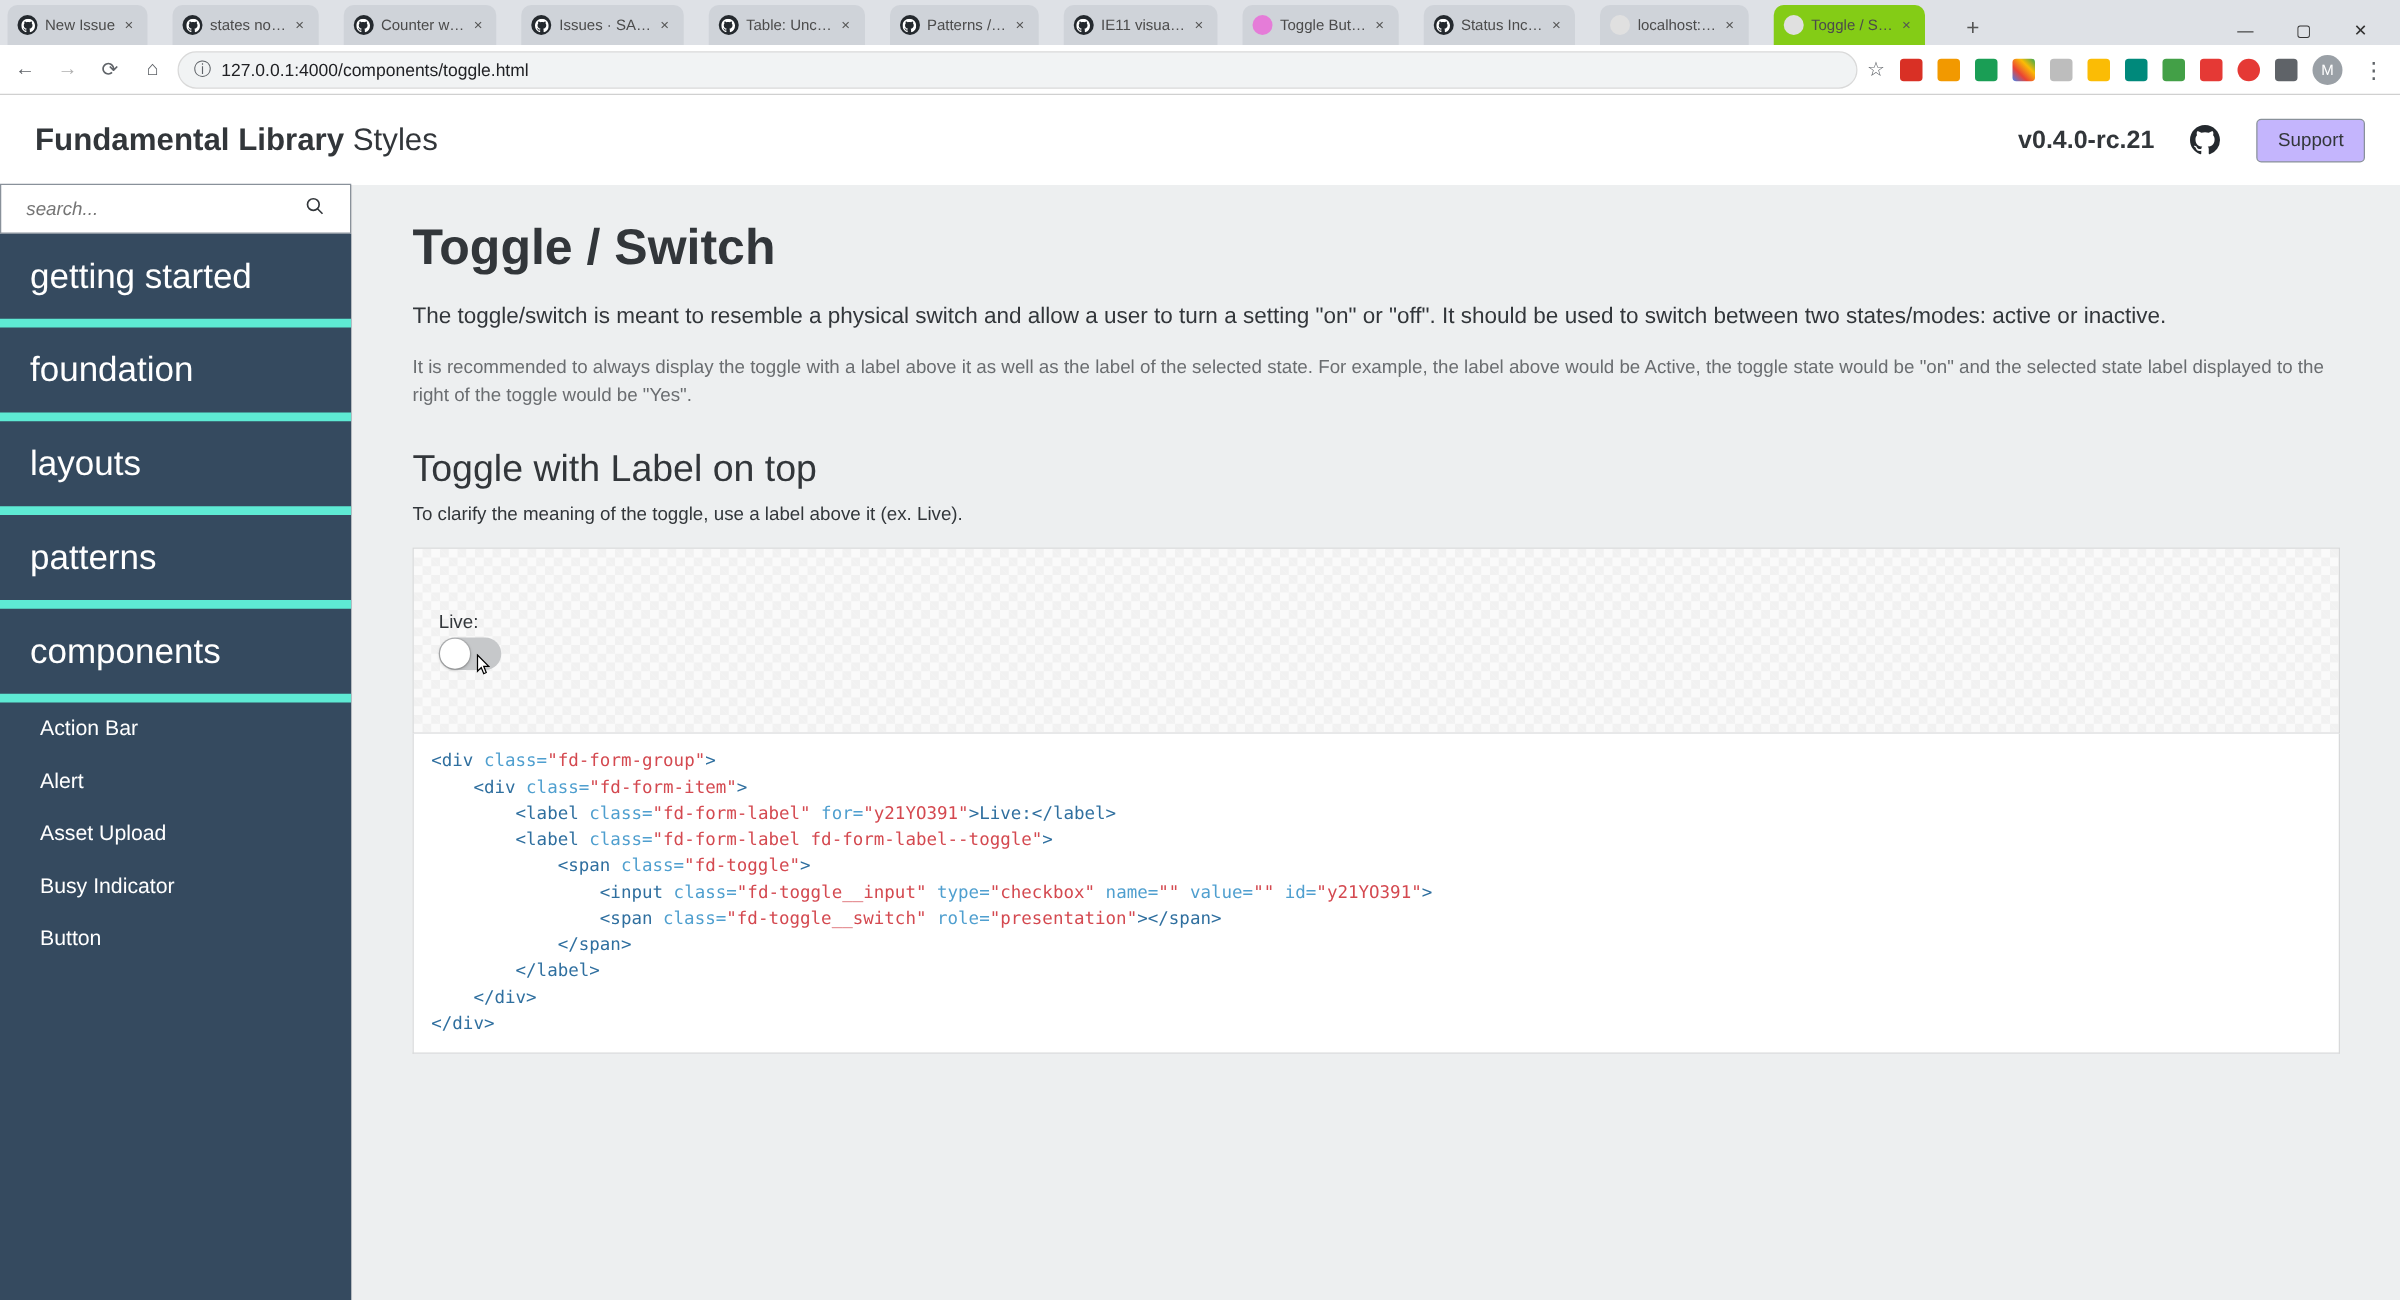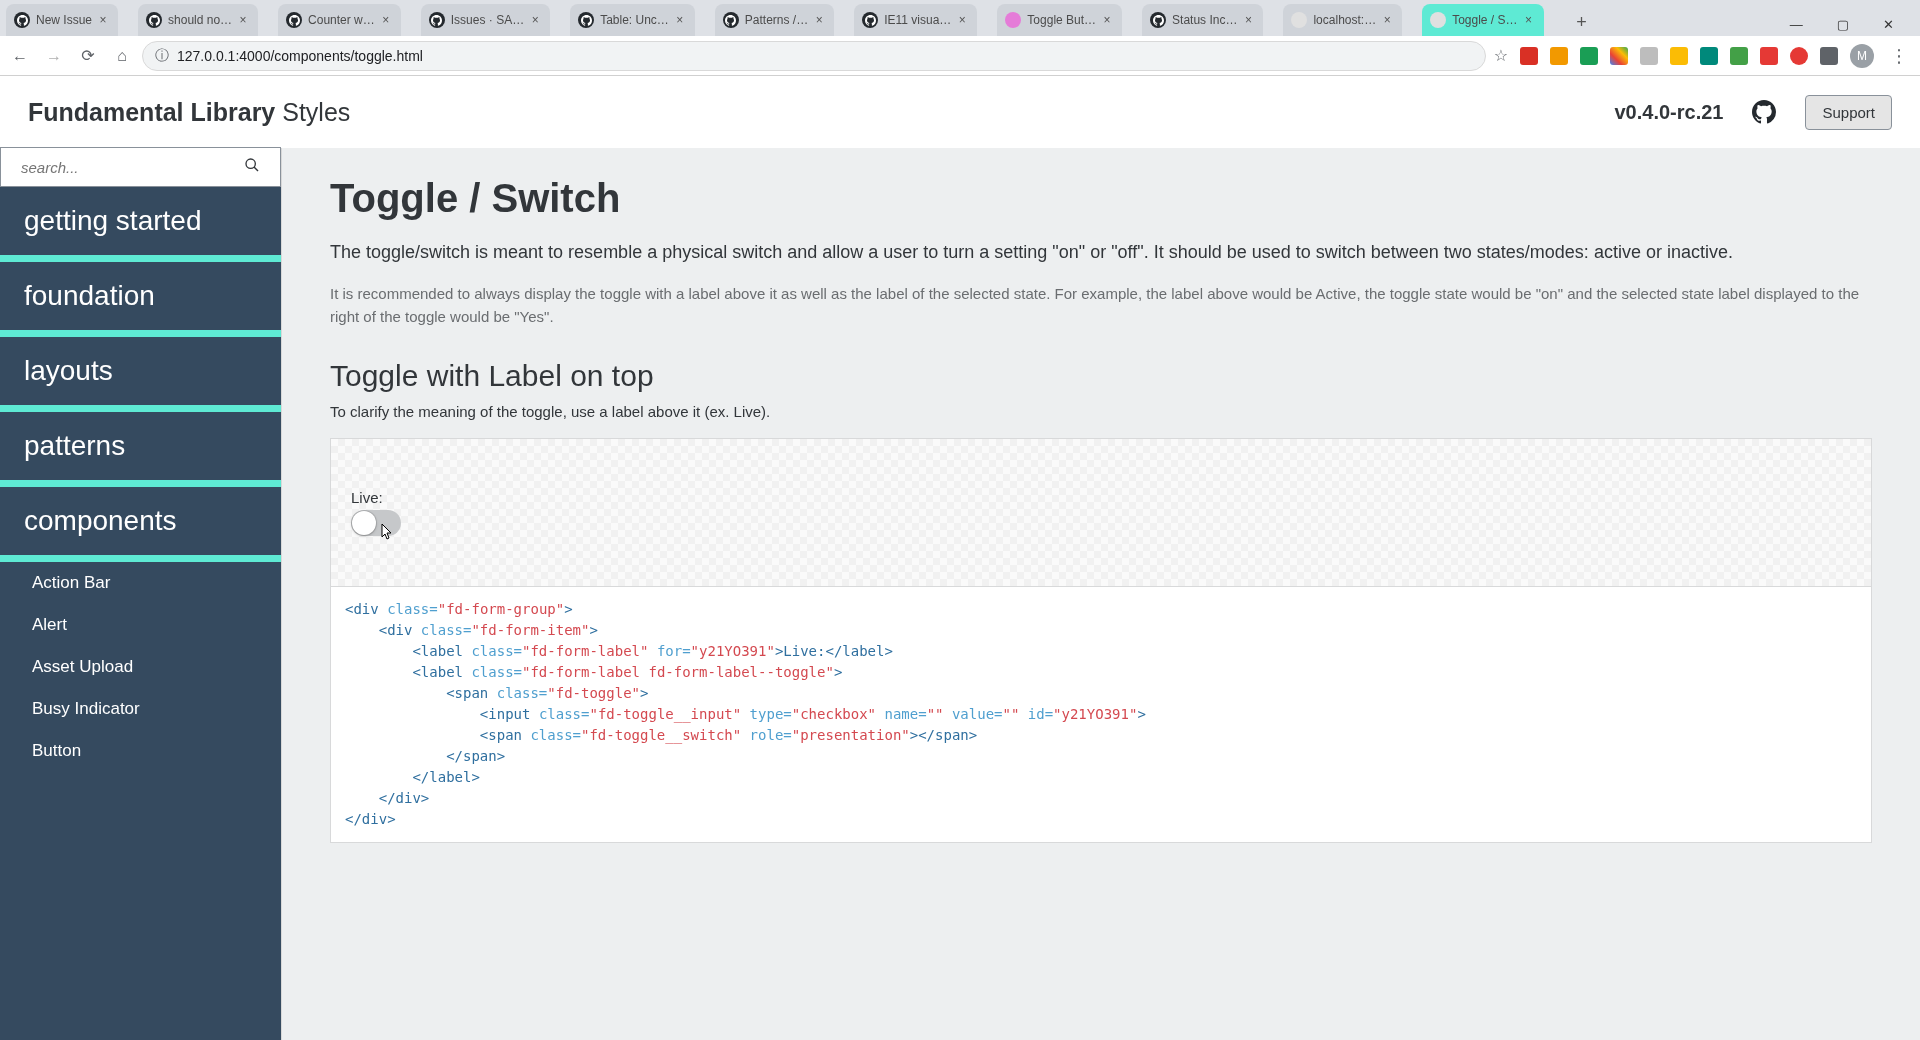--- a/index.html
+++ b/index.html
@@ -34,21 +34,21 @@
   max-width: 130px;
   background: #cfd3d9;
   border-radius: 8px 8px 0 0;
   margin-right: 20px;
   font-size: 12px;
   color: #4b4b4b;
   position: relative;
   cursor: pointer;
 }
 .tab.active {
-  background: #5eead4;
+  background: #84cc16;
 }
 .tab .favicon {
   width: 16px;
   height: 16px;
   margin-right: 6px;
   flex-shrink: 0;
   border-radius: 50%;
 }
 .tab .title {
   overflow: hidden;
@@ -161,21 +161,21 @@
 .gh-icon {
   width:26px; height:26px;
   display:flex; align-items:center; justify-content:center;
 }
 .support-btn {
   border:1px solid #89919a;
   border-radius:4px;
   padding:8px 16px;
   font-size:15px;
   color:#32363a;
-  background:#e5e5e5;
+  background:#c4b5fd;
   cursor:pointer;
 }
 
 .page-body {
   display:flex;
   height: calc(100% - 72px);
 }
 
 .sidebar-wrap {
   width: 282px;
@@ -346,21 +346,21 @@
         </span>
         <span class="title">New Issue</span>
         <span class="close">×</span>
       </div>
       <div class="tab">
         <span class="favicon gh-favicon">
           <svg viewBox="0 0 16 16" width="11" height="11" fill="#fff">
             <path d="M8 0C3.58 0 0 3.58 0 8c0 3.54 2.29 6.53 5.47 7.59.4.07.55-.17.55-.38 0-.19-.01-.82-.01-1.49-2.01.37-2.53-.49-2.69-.94-.09-.23-.48-.94-.82-1.13-.28-.15-.68-.52-.01-.53.63-.01 1.08.58 1.23.82.72 1.21 1.87.87 2.33.66.07-.52.28-.87.51-1.07-1.78-.2-3.64-.89-3.64-3.95 0-.87.31-1.59.82-2.15-.08-.2-.36-1.02.08-2.12 0 0 .67-.21 2.2.82.64-.18 1.32-.27 2-.27.68 0 1.36.09 2 .27 1.53-1.04 2.2-.82 2.2-.82.44 1.1.16 1.92.08 2.12.51.56.82 1.27.82 2.15 0 3.07-1.87 3.75-3.65 3.95.29.25.54.73.54 1.48 0 1.07-.01 1.93-.01 2.2 0 .21.15.46.55.38A8.013 8.013 0 0016 8c0-4.42-3.58-8-8-8z"></path>
           </svg>
         </span>
-        <span class="title">should no…</span>
+        <span class="title">states no…</span>
         <span class="close">×</span>
       </div>
       <div class="tab">
         <span class="favicon gh-favicon">
           <svg viewBox="0 0 16 16" width="11" height="11" fill="#fff">
             <path d="M8 0C3.58 0 0 3.58 0 8c0 3.54 2.29 6.53 5.47 7.59.4.07.55-.17.55-.38 0-.19-.01-.82-.01-1.49-2.01.37-2.53-.49-2.69-.94-.09-.23-.48-.94-.82-1.13-.28-.15-.68-.52-.01-.53.63-.01 1.08.58 1.23.82.72 1.21 1.87.87 2.33.66.07-.52.28-.87.51-1.07-1.78-.2-3.64-.89-3.64-3.95 0-.87.31-1.59.82-2.15-.08-.2-.36-1.02.08-2.12 0 0 .67-.21 2.2.82.64-.18 1.32-.27 2-.27.68 0 1.36.09 2 .27 1.53-1.04 2.2-.82 2.2-.82.44 1.1.16 1.92.08 2.12.51.56.82 1.27.82 2.15 0 3.07-1.87 3.75-3.65 3.95.29.25.54.73.54 1.48 0 1.07-.01 1.93-.01 2.2 0 .21.15.46.55.38A8.013 8.013 0 0016 8c0-4.42-3.58-8-8-8z"></path>
           </svg>
         </span>
         <span class="title">Counter w…</span>
         <span class="close">×</span>

